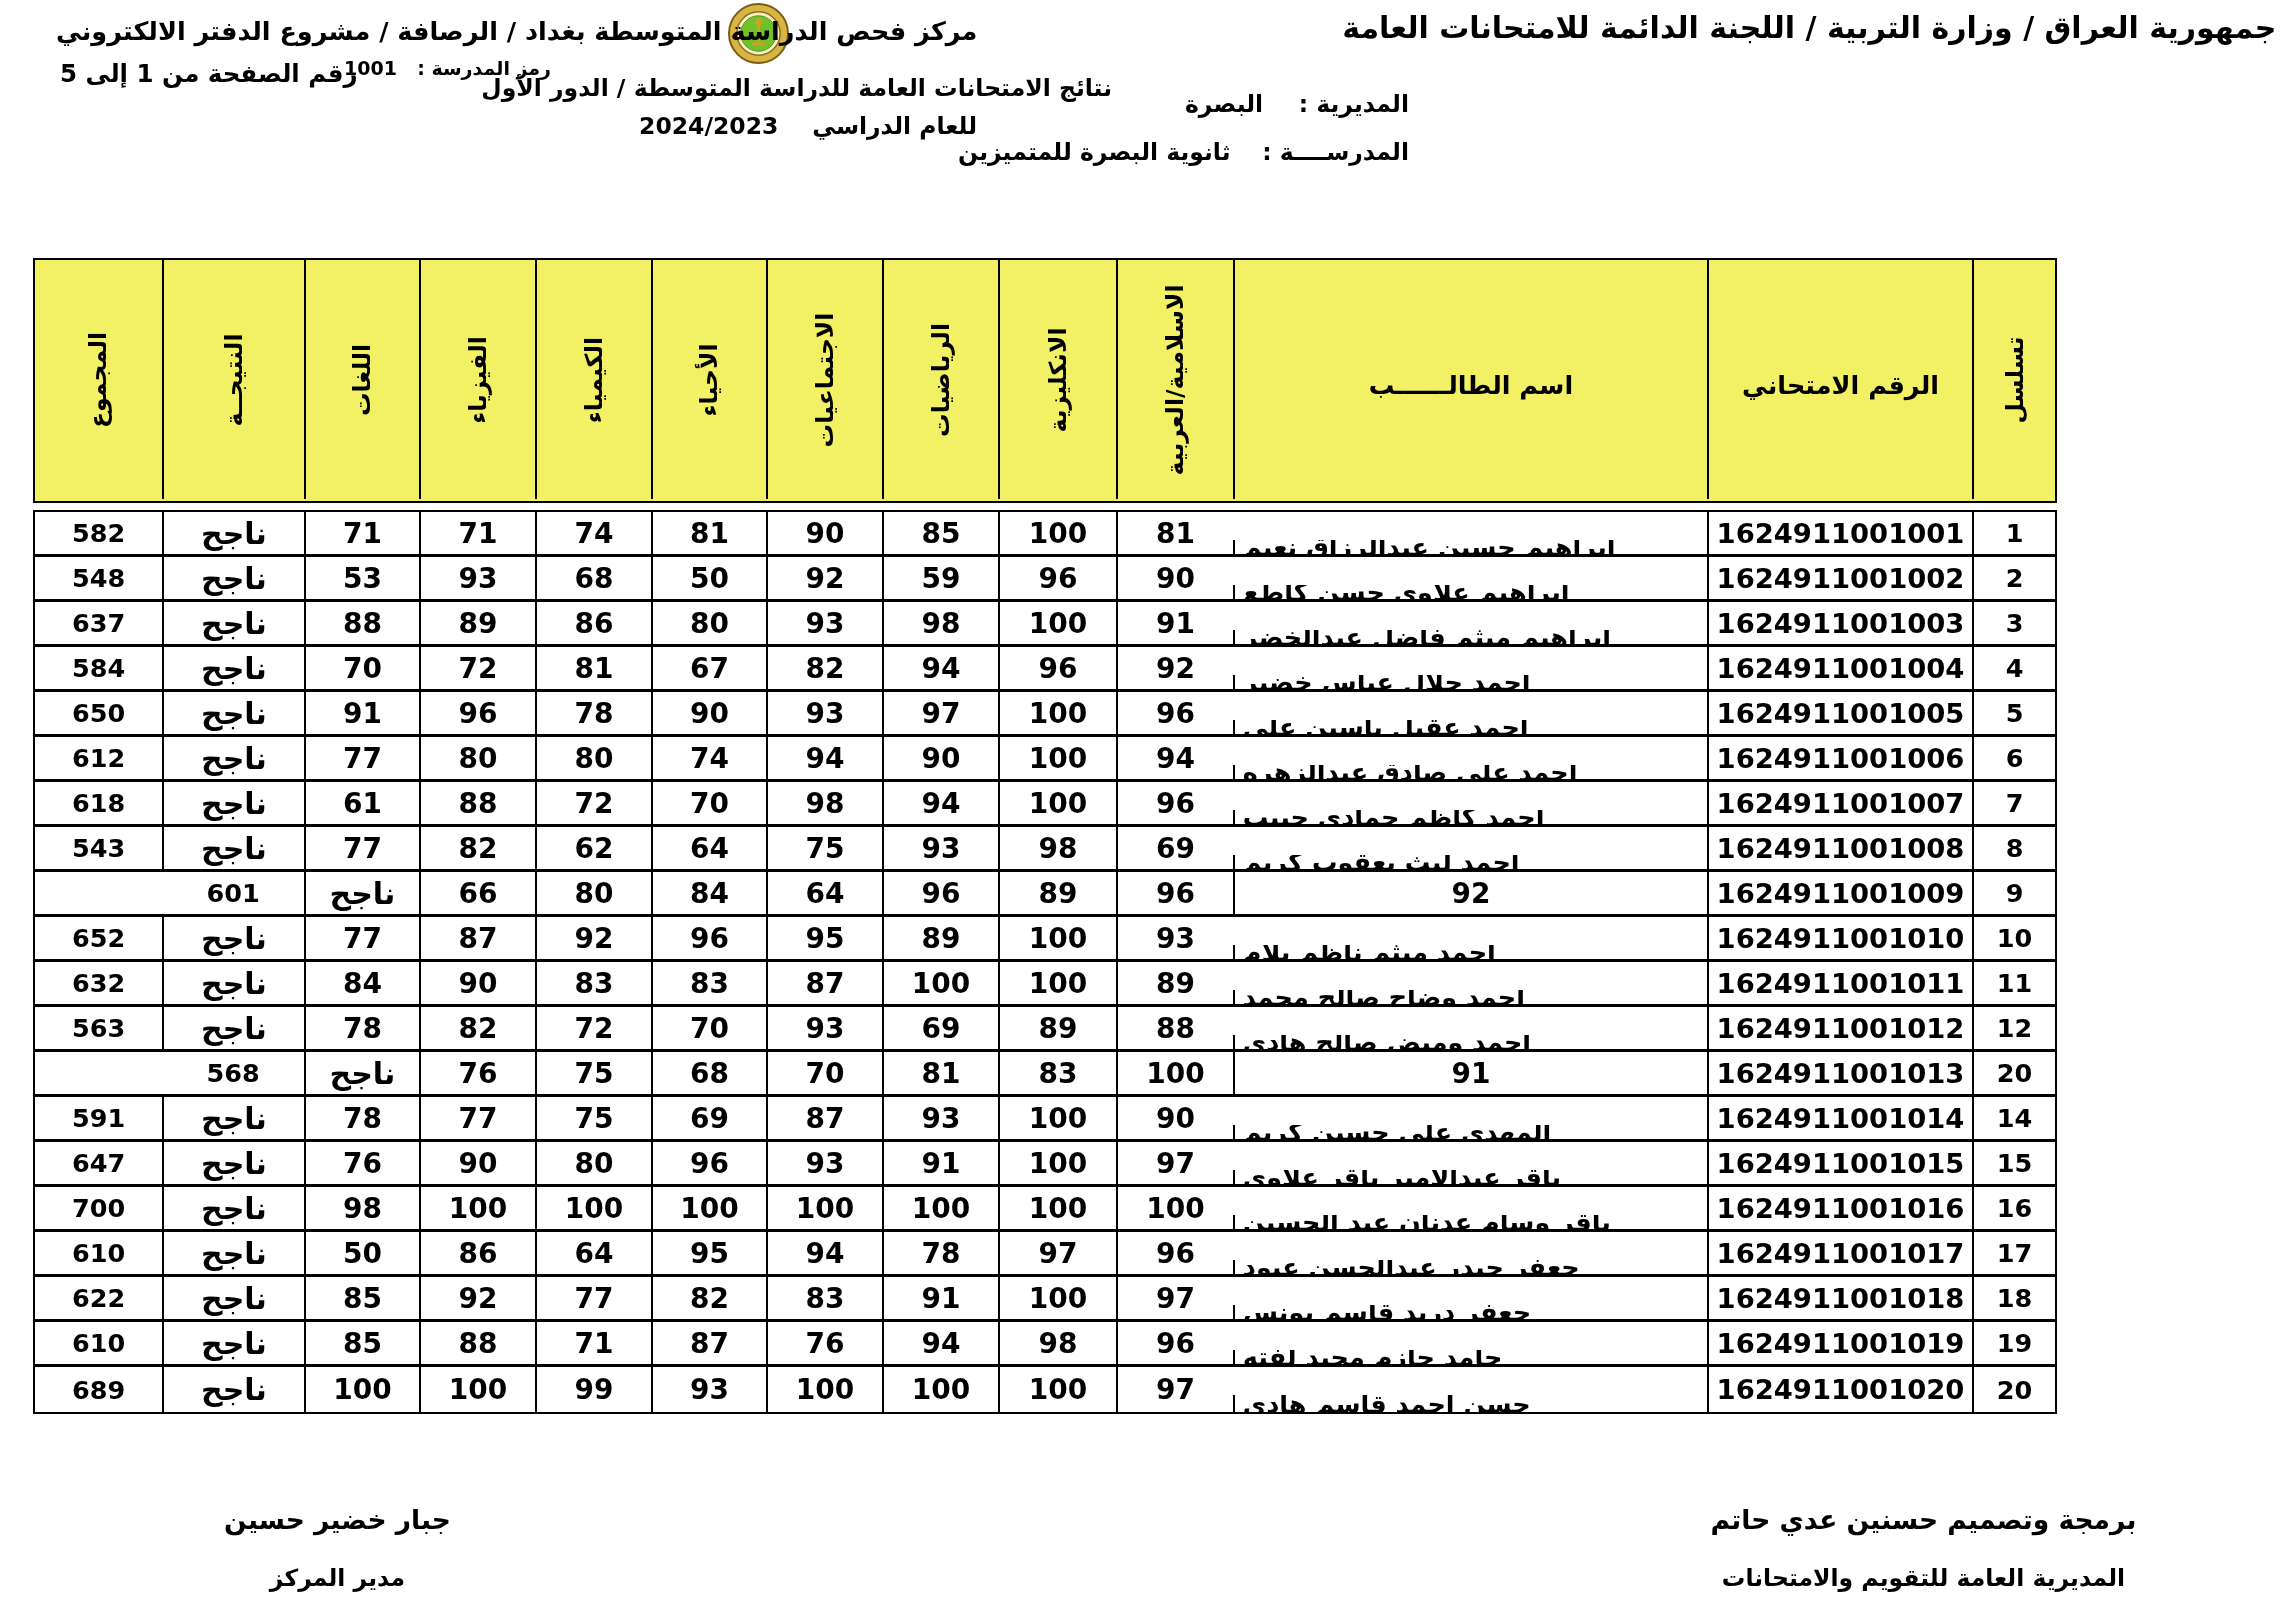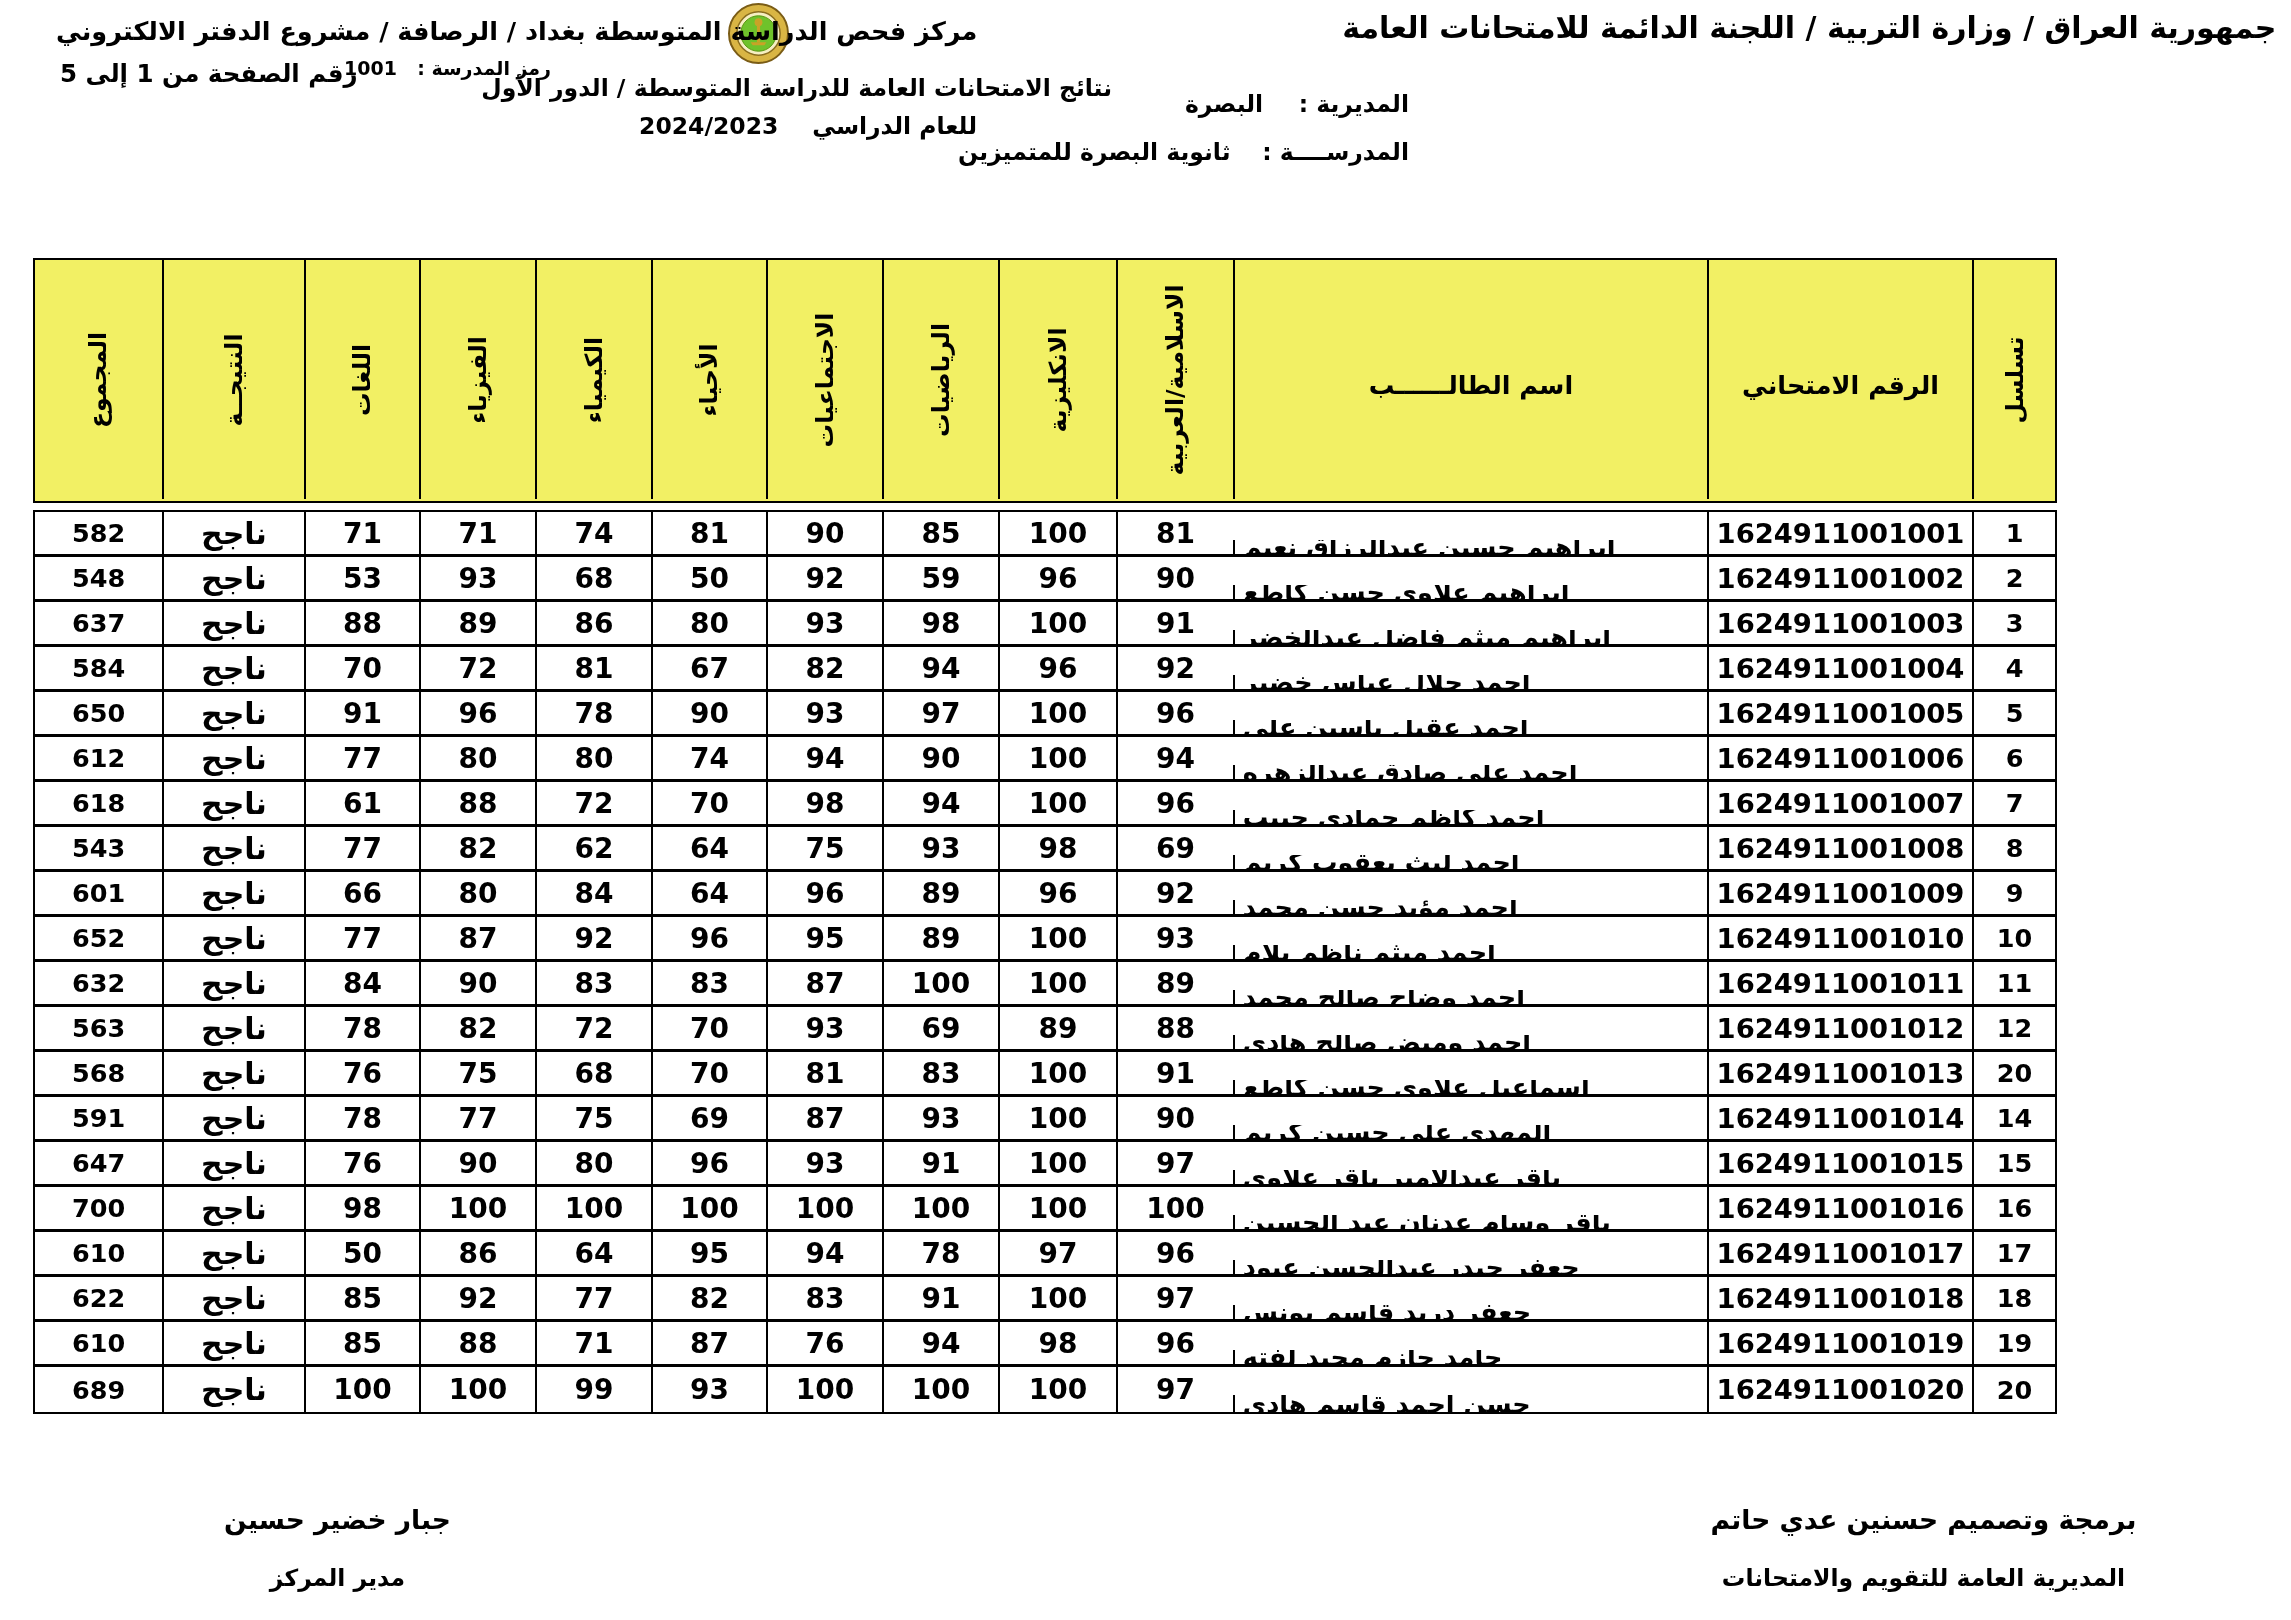--- a/index.html
+++ b/index.html
@@ -280,21 +280,20 @@
         <div class="cell num">64</div>
         <div class="cell num">62</div>
         <div class="cell num">82</div>
         <div class="cell num">77</div>
         <div class="cell result">ناجح</div>
         <div class="cell total">543</div>
       </div>
       <div class="trow grid-cols">
         <div class="cell serial">9</div>
         <div class="cell num exam">1624911001009</div>
-        <div class="cell name">احمد مؤيد حسن محمد</div>
         <div class="cell num">92</div>
         <div class="cell num">96</div>
         <div class="cell num">89</div>
         <div class="cell num">96</div>
         <div class="cell num">64</div>
         <div class="cell num">84</div>
         <div class="cell num">80</div>
         <div class="cell num">66</div>
         <div class="cell result">ناجح</div>
         <div class="cell total">601</div>
@@ -340,21 +339,20 @@
         <div class="cell num">70</div>
         <div class="cell num">72</div>
         <div class="cell num">82</div>
         <div class="cell num">78</div>
         <div class="cell result">ناجح</div>
         <div class="cell total">563</div>
       </div>
       <div class="trow grid-cols">
         <div class="cell serial">20</div>
         <div class="cell num exam">1624911001013</div>
-        <div class="cell name">اسماعيل علاوي حسن كاطع</div>
         <div class="cell num">91</div>
         <div class="cell num">100</div>
         <div class="cell num">83</div>
         <div class="cell num">81</div>
         <div class="cell num">70</div>
         <div class="cell num">68</div>
         <div class="cell num">75</div>
         <div class="cell num">76</div>
         <div class="cell result">ناجح</div>
         <div class="cell total">568</div>

